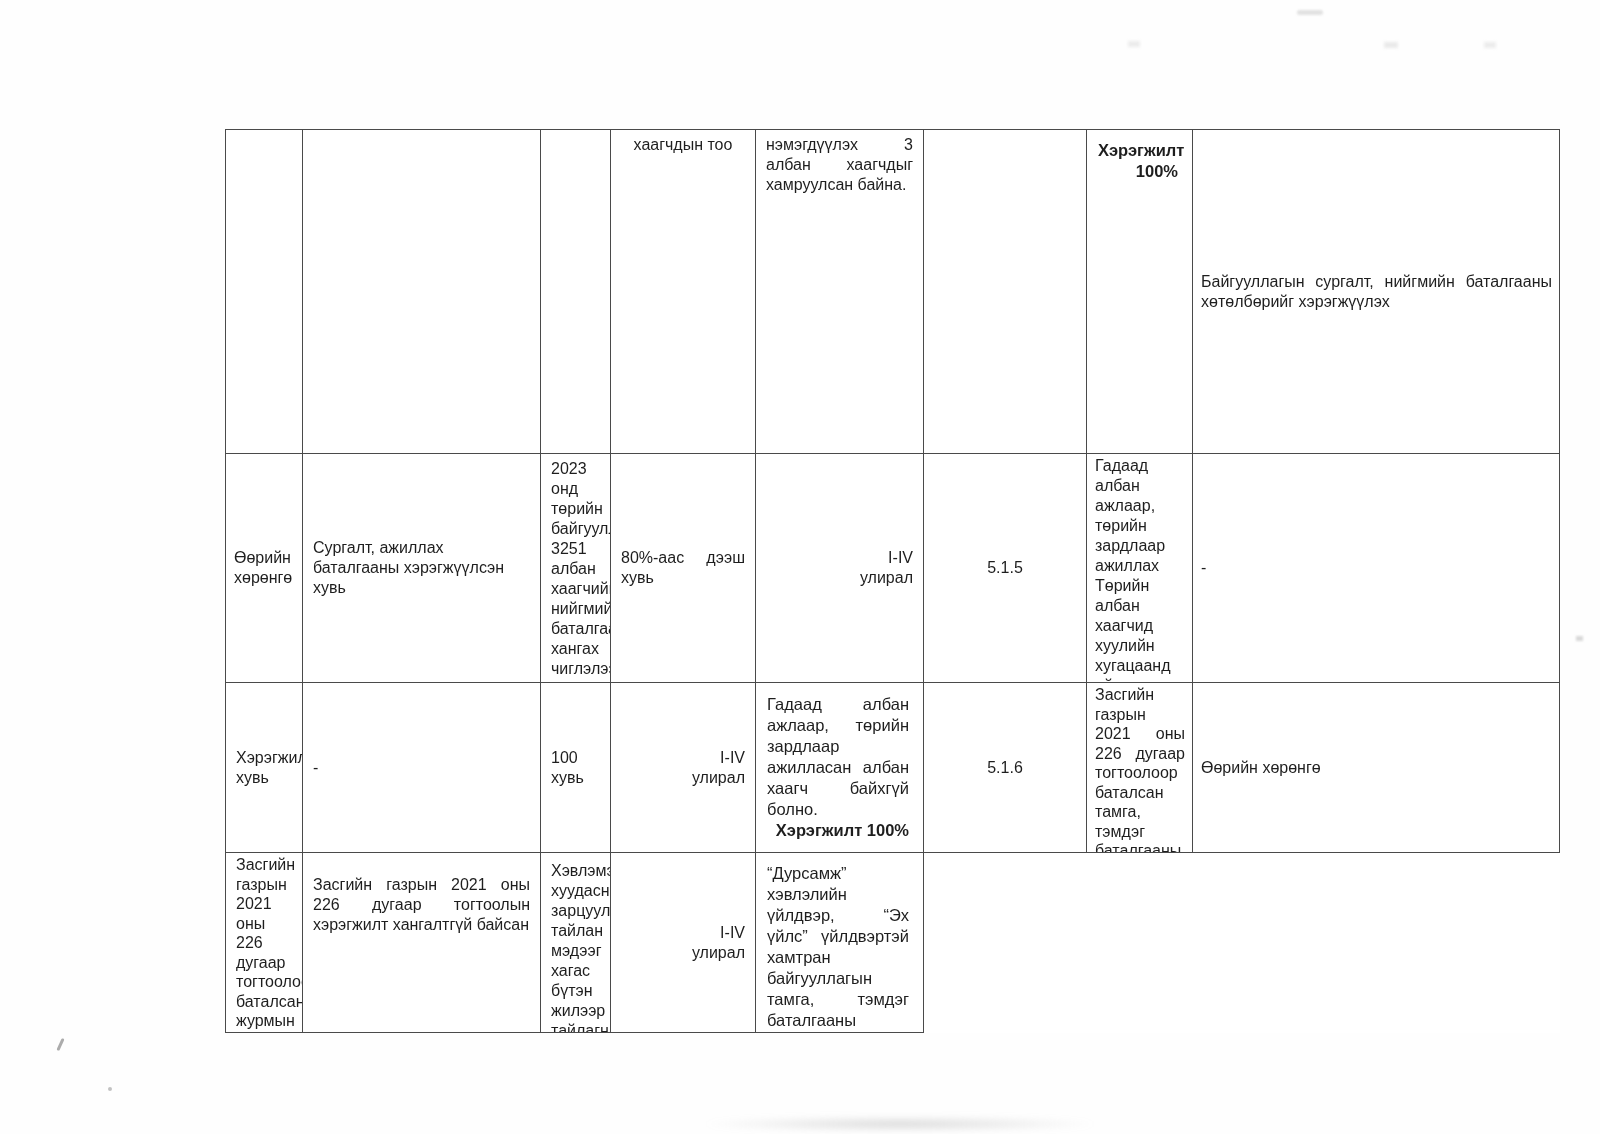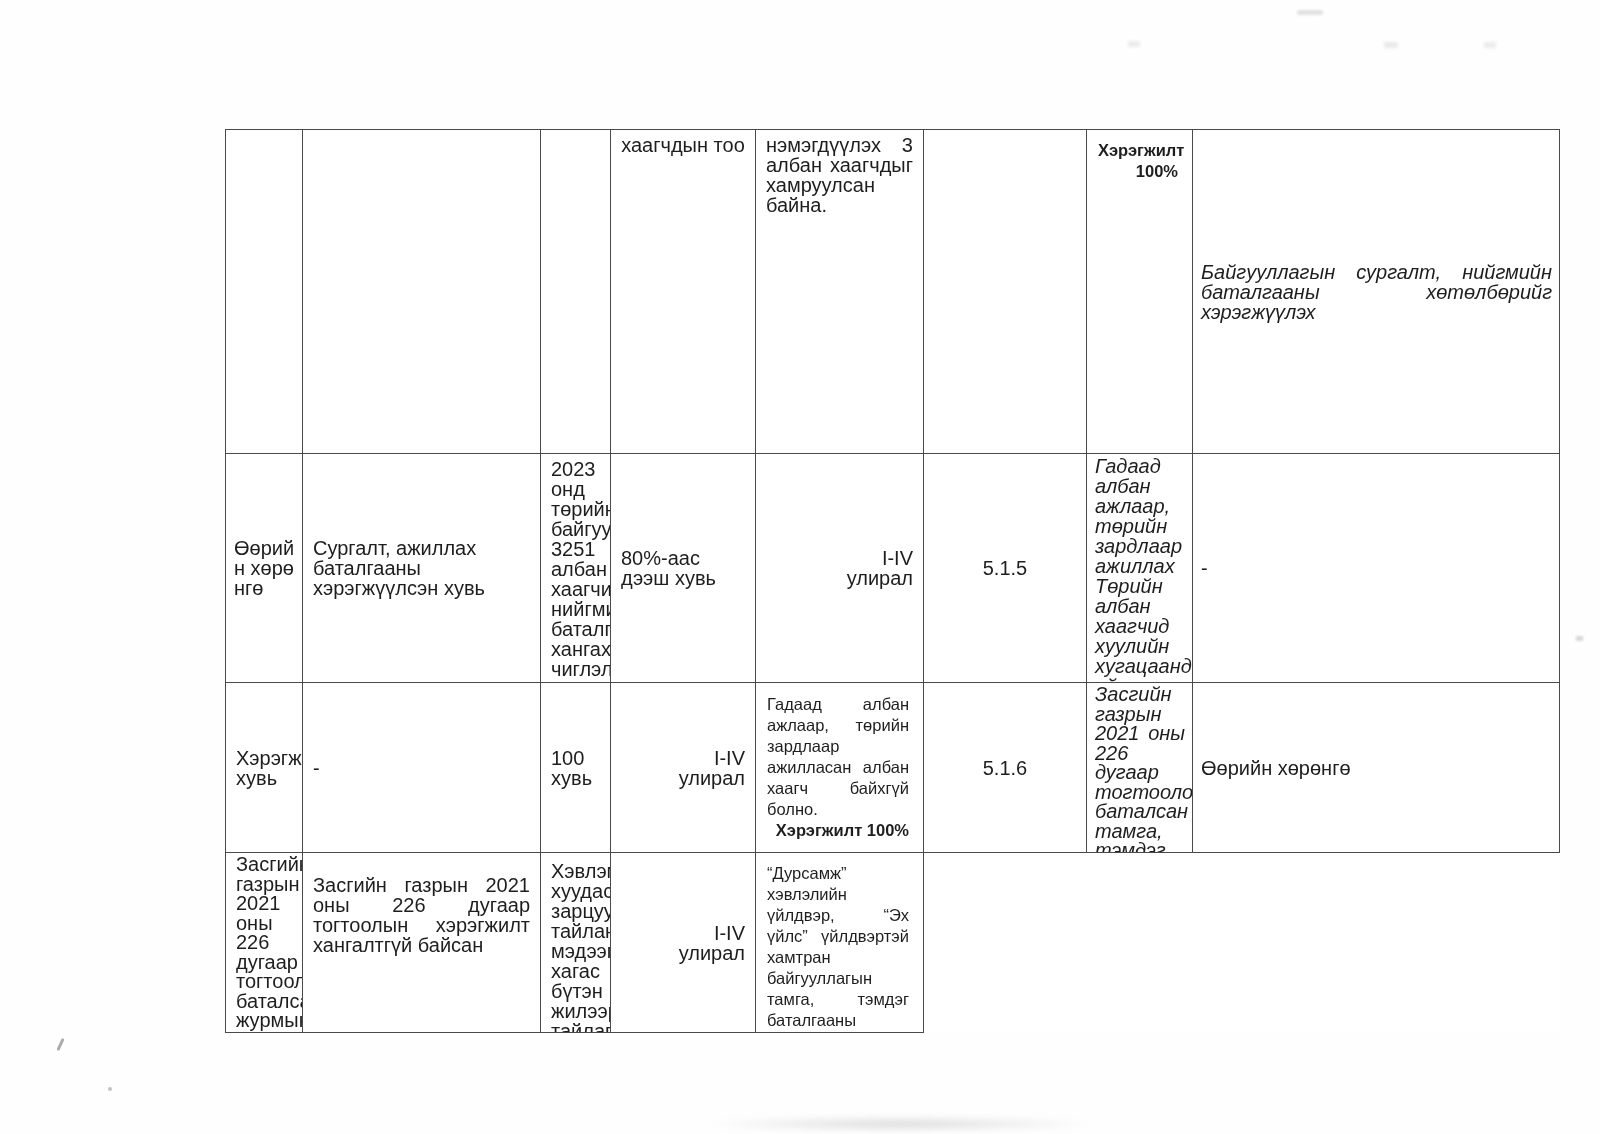--- a/index.html
+++ b/index.html
@@ -21,34 +21,34 @@
     grid-template-columns:77px 238px 70px 145px 168px 163px 106px 1fr;
     grid-template-rows:324px 229px 170px 1fr;
     border-top:1px solid var(--border);
     border-left:1px solid var(--border);
     background:#fff;
   }
   .cell{
     border-right:1px solid var(--border);
     border-bottom:1px solid var(--border);
     padding:4px 10px;
-    font-size:20px;line-height:20px;
+    font-size:16px;line-height:20px;
     overflow:hidden;
     box-sizing:border-box;
   }
   .va-mid{display:flex;flex-direction:column;justify-content:center;}
   .hc{text-align:center;}
   .jy{text-align:justify;}
   .tight{line-height:19.5px;}
   .pt2{padding-top:2px;}
   .pt5{padding-top:5px;}
   .pt8{padding-top:8px;}
   .pt10{padding-top:10px;}
   .pt22{padding-top:22px;}
-  .c-task{padding-left:8px;padding-right:7px;font-style:italic;}
+  .c-task{padding-left:8px;padding-right:7px;}
   .c-funding{word-break:break-all;padding:4px 6px 4px 8px;}
   .c-quarter{white-space:pre-line;text-align:right;}
   .c-result{font-size:16.5px;line-height:21px;padding-left:11px;padding-right:14px;}
   .impl-line{font-weight:700;text-align:right;}
   
   .artifact{position:absolute;pointer-events:none;}
   .a-dash1{left:1297px;top:10px;width:26px;height:5px;background:#e2e2e2;border-radius:3px;filter:blur(1px);}
   .a-speck1{left:1128px;top:41px;width:12px;height:6px;background:#ececec;filter:blur(1.5px);}
   .a-speck2{left:1384px;top:42px;width:14px;height:6px;background:#eaeaea;filter:blur(1.5px);}
   .a-speck3{left:1484px;top:42px;width:12px;height:6px;background:#ececec;filter:blur(1.5px);}

